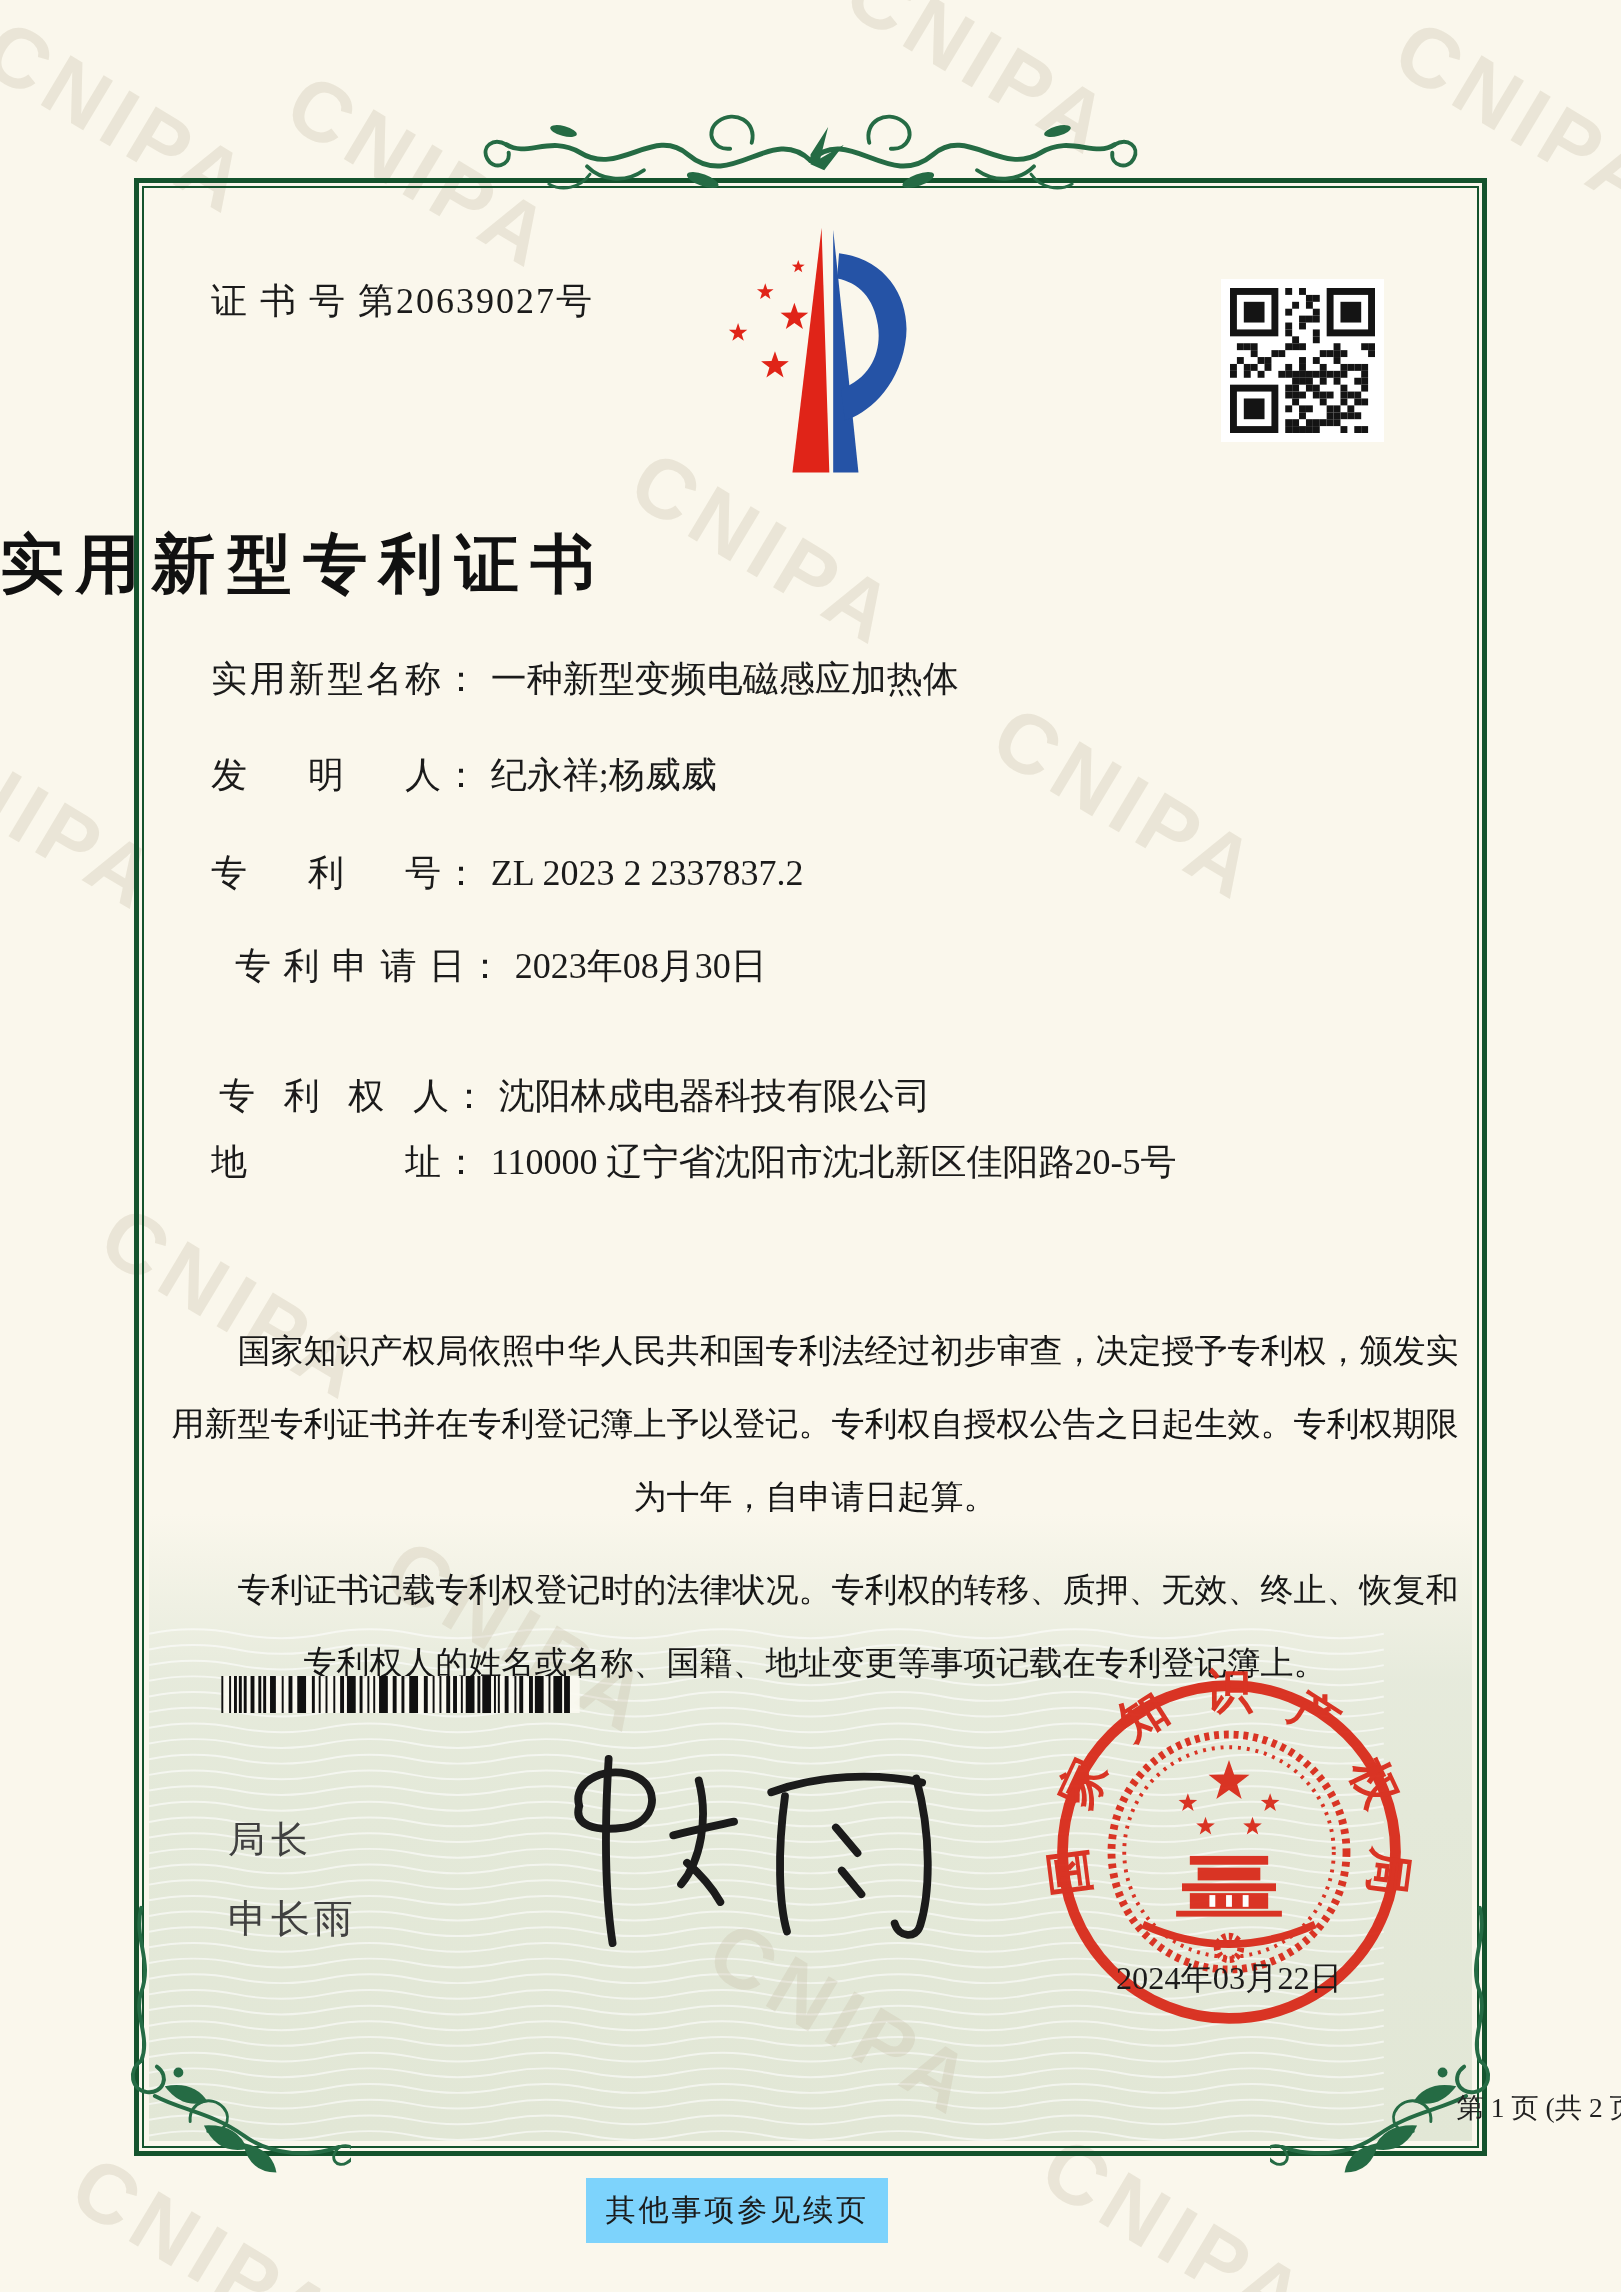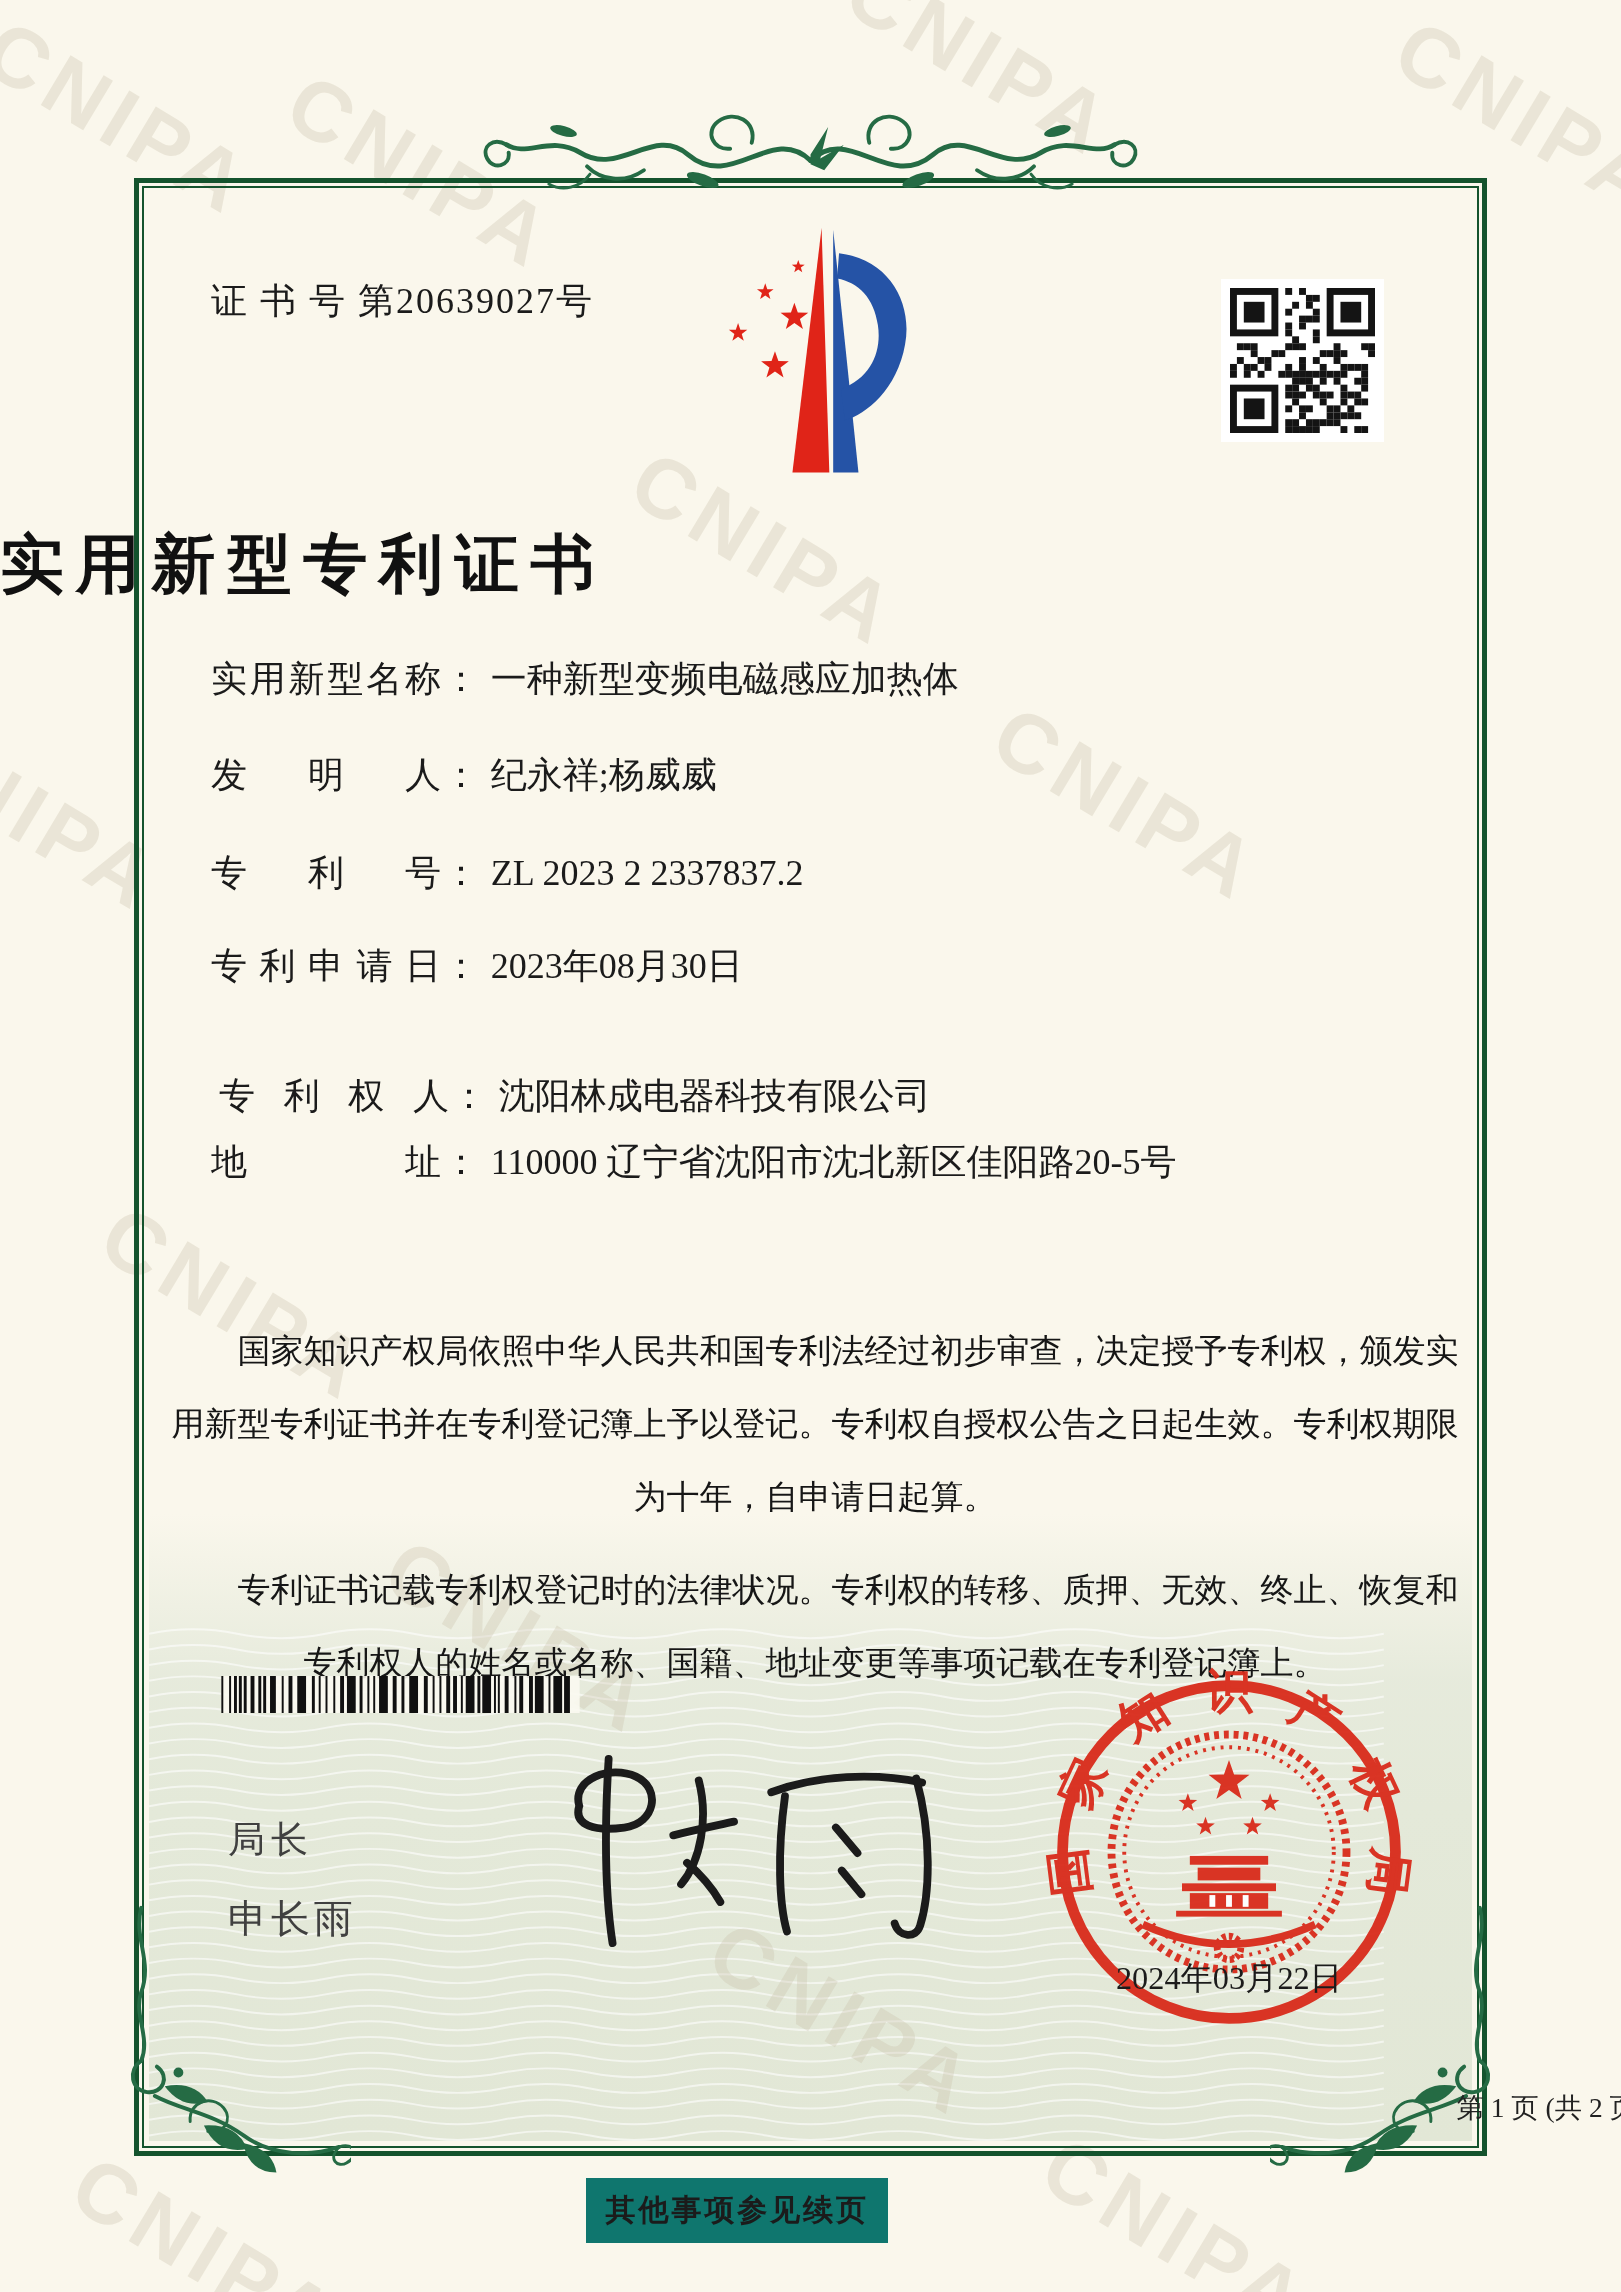--- a/index.html
+++ b/index.html
@@ -43,38 +43,38 @@
   .qr-box{position:absolute; z-index:4; left:1221px; top:279px; width:163px; height:163px; background:#ffffff;}
   .qr-box svg{position:absolute; left:8.8px; top:8.8px;}
   .doc-title{
     position:absolute; z-index:4; left:0; width:1509px; top:521px; text-align:left;
     font-size:64px; font-weight:bold; letter-spacing:11.8px; color:#111;
   }
   
   .row{position:absolute; z-index:4; left:211px; font-size:36px; white-space:nowrap;}
   .row .lab{display:inline-block; width:230px; text-align:justify; text-align-last:justify; vertical-align:bottom;font-family:Liberation Mono, monospace;}
   .row .col{margin:0 11.8px 0 2px;}
-  .r1{top:655px;} .r2{top:751px;} .r3{top:849px;} .r4{top:942px;}
+  .r1{top:655px;} .r2{top:751px;} .r3{top:849px;} .r4{top:942px;margin-left:24px;}
   .r5{top:1072px;margin-left:8px;} .r6{top:1138px;} .r7{top:1231px;}
   .grant-no{position:absolute; left:676px; top:0;}
   
   .body-text{position:absolute; z-index:4; left:169px; top:1315px; width:1292px; font-size:33px; line-height:73px; color:#161616;}
   .body-text p{margin:0 0 19.6px 0; text-indent:2em;text-align:center;}
   
   .barcode{position:absolute; z-index:4; left:220px; top:1676px; width:361px; height:37px;}
   .director{position:absolute; z-index:4; left:228px; top:1815px;
     font-family:"Liberation Sans","DejaVu Sans",sans-serif; font-weight:500; color:#404040;}
   .director .t{font-size:37px; letter-spacing:5.9px;}
   .director .n{font-size:39px; letter-spacing:3.9px; margin-top:27.4px;}
   .signature{position:absolute; z-index:4; left:495px; top:1745px; width:529px; height:216px;}
   .seal{position:absolute; z-index:5; left:1041px; top:1664px; width:376px; height:376px; opacity:.95;}
   .page-info{position:absolute; z-index:4; left:134px; width:1512px; top:2090px; text-align:right; font-size:27.4px; color:#222;}
   .cont-note{
-    position:absolute; z-index:4; left:586px; top:2178px; background:#0f766e;
-    padding:11.8px 19.6px; font-size:30px; letter-spacing:2.9px; color:#1b1b1b; white-space:nowrap;font-weight:bold;
+    position:absolute; z-index:4; left:586px; top:2178px; background:#7dd3fc;
+    padding:11.8px 19.6px; font-size:30px; letter-spacing:2.9px; color:#1b1b1b; white-space:nowrap;
   }
 </style>
 </head>
 <body>
 
 <div class="page">
 
   <div class="wm wm1">CNIPA</div>
   <div class="wm wm2">CNIPA</div>
   <div class="wm wm3">CNIPA</div>

